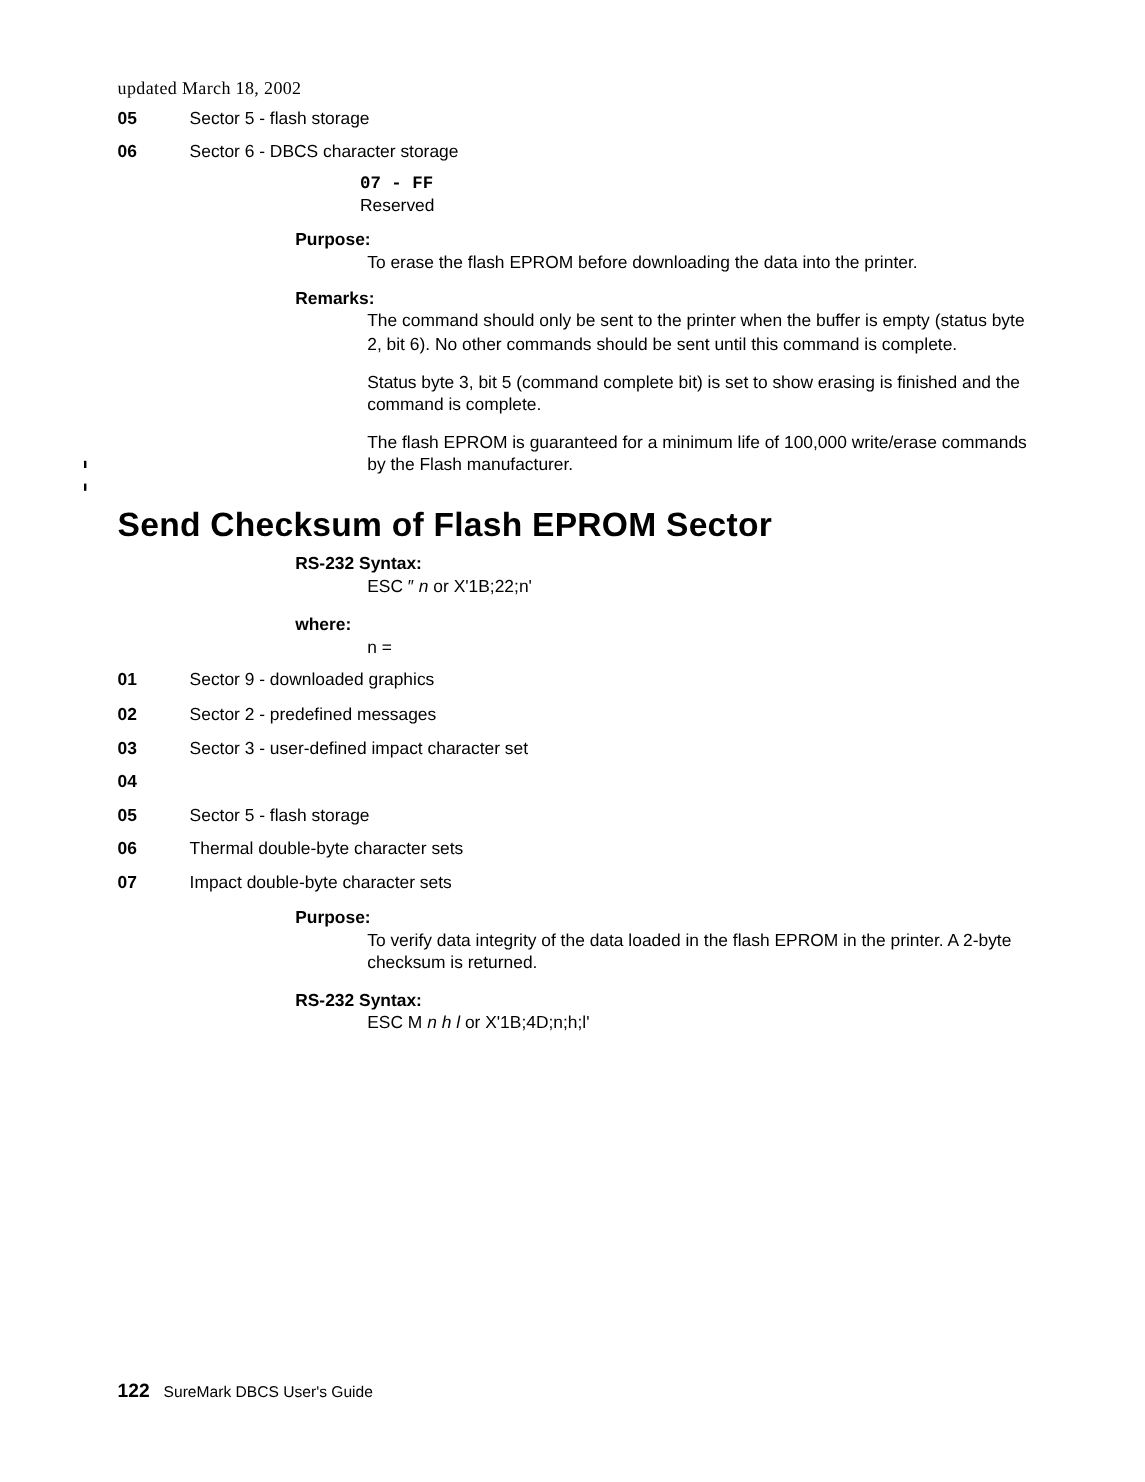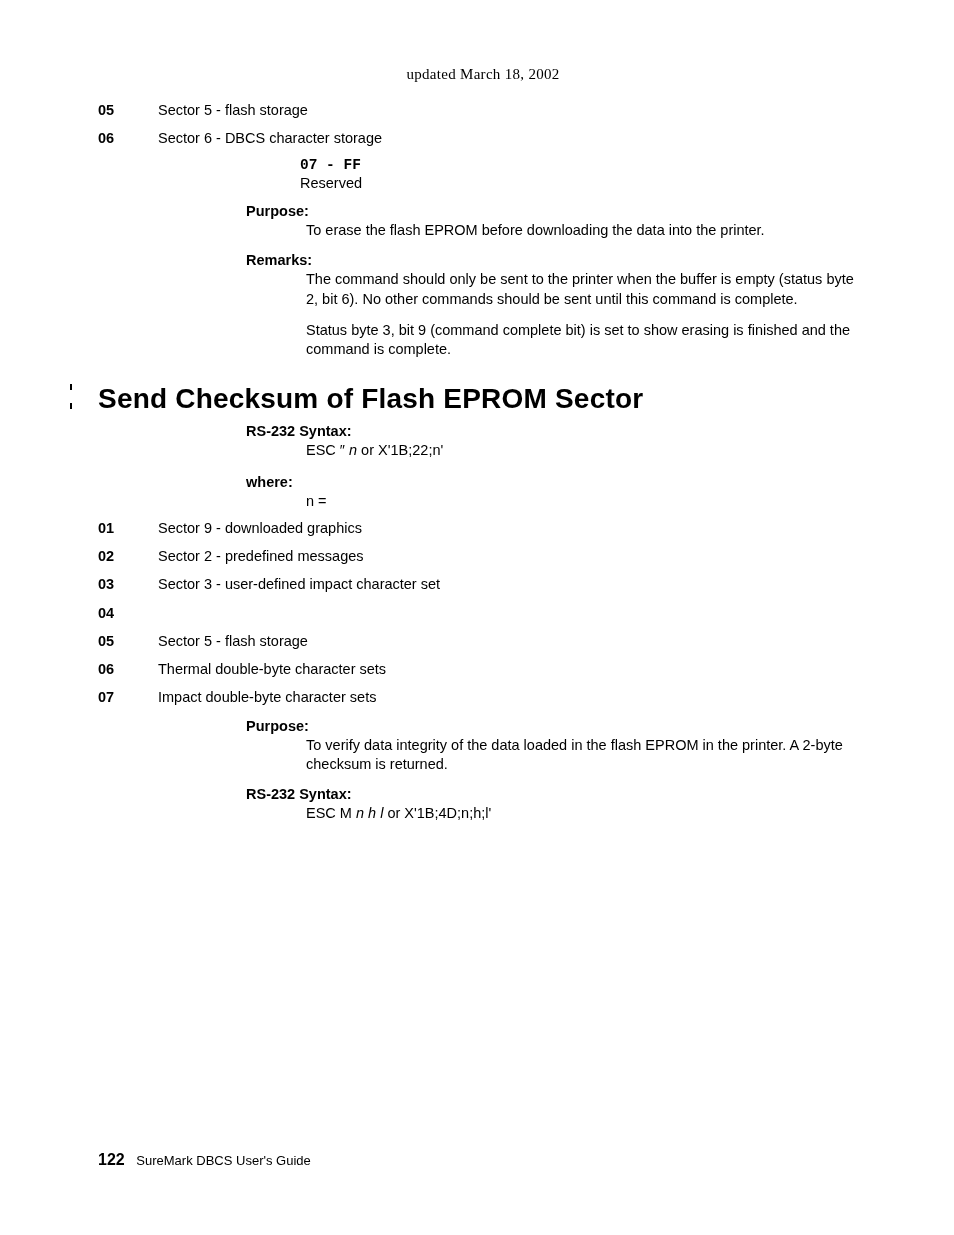--- a/index.html
+++ b/index.html
@@ -13,24 +13,24 @@
     height: 1235px;
     position: relative;
   }
   .page {
     padding: 66px 88px 0 98px;
     position: relative;
     height: 100%;
     box-sizing: border-box;
   }
   .updated {
-    text-align: center;
+    text-align: left;
     font-family: "Times New Roman", Times, serif;
     font-size: 15px;
-    margin-bottom: 18px;
+    margin-bottom: 7px;
     margin-right: -2px;
     letter-spacing: 0.3px;
   }
   .dl-row {
     display: flex;
     margin-bottom: 10px;
     line-height: 1.25;
   }
   .dl-key {
     font-weight: bold;
@@ -116,21 +116,22 @@
 <div class="dl-row-stack">
   <span class="dl-key">07 - FF</span>
   <span class="dl-val">Reserved</span>
 </div>
 
 <div class="section-label">Purpose:</div>
 <div class="section-body">To erase the flash EPROM before downloading the data into the printer.</div>
 
 <div class="section-label">Remarks:</div>
 <div class="section-body">The command should only be sent to the printer when the buffer is empty (status byte 2, bit 6). No other commands should be sent until this command is complete.</div>
-<div class="section-body">Status byte 3, bit 9 (command complete bit) is set to show erasing is finished and the command is complete.</div>
+<div class="section-body">Status byte 3, bit 5 (command complete bit) is set to show erasing is finished and the command is complete.</div>
+<div class="section-body" style="position:relative;">The flash EPROM is guaranteed for a minimum life of 100,000 write/erase commands by the Flash manufacturer.</div>
 
 <div class="changebar" style="top:384px; height:6px;"></div>
 <div class="changebar" style="top:403px; height:6px;"></div>
 
 <h2 class="heading">Send Checksum of Flash EPROM Sector</h2>
 
 <div class="sub-label">RS-232 Syntax:</div>
 <div class="sub-body">
   <span>ESC ″ </span><span class="italic">n</span><span> or X'1B;22;n'</span>
 </div>

